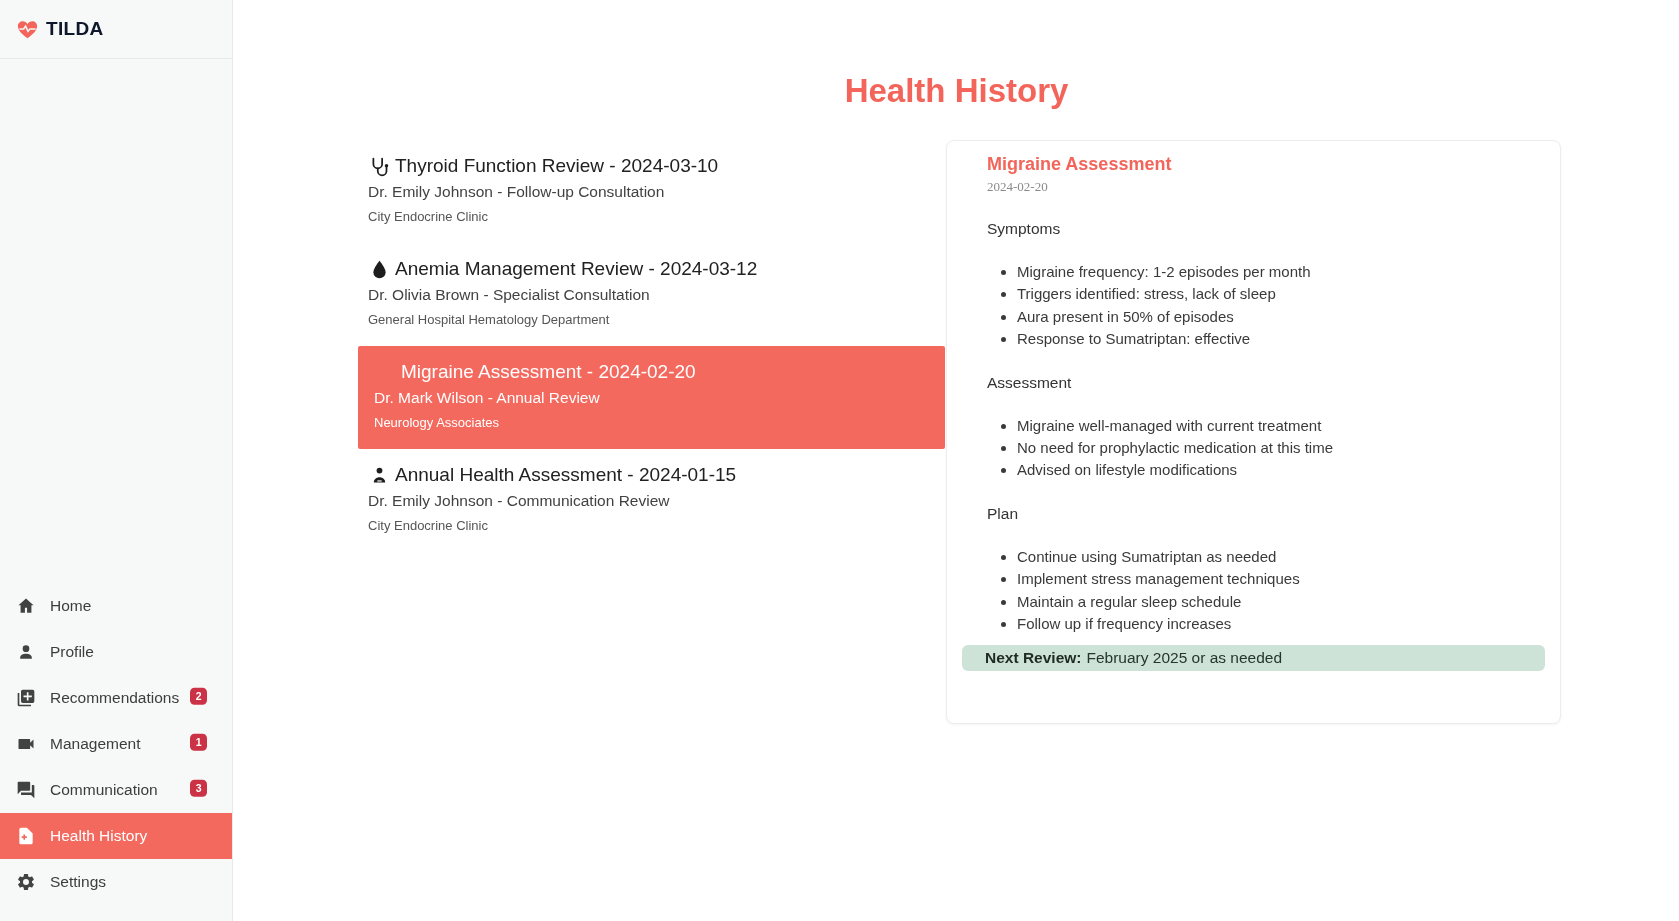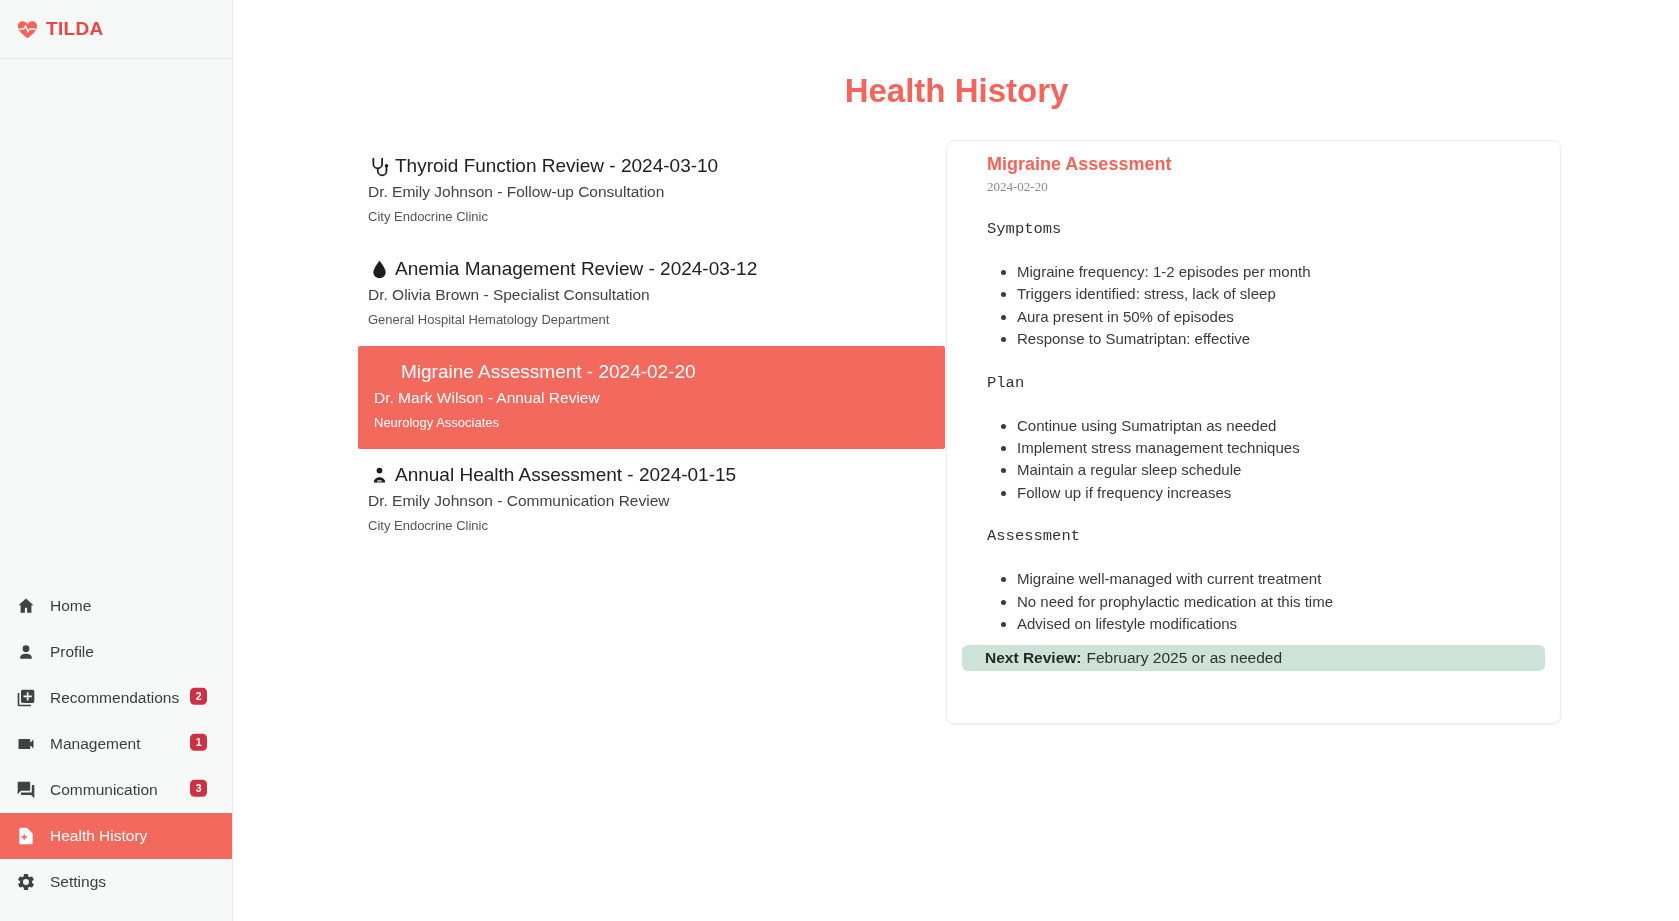--- a/index.html
+++ b/index.html
@@ -15,21 +15,21 @@
   .sidebar {
     position:absolute; left:0; top:0; bottom:0; width:233px;
     background:#f7f8f8; border-right:1px solid #e8e8eb;
   }
   .logo-bar {
     height:59px; border-bottom:1px solid #e9e9ec;
     display:flex; align-items:center; padding-left:16px; gap:7px;
   }
   .logo-heart { width:23px; height:23px; display:flex; }
   .logo-heart svg { width:23px; height:23px; }
-  .logo-text { font-size:19px; font-weight:800; color:#ef4444; letter-spacing:.3px; }
+  .logo-text { font-size:19px; font-weight:800; color:#0f172a; letter-spacing:.3px; }
 
   .nav { position:absolute; top:583px; left:0; right:0; }
   .nav-item {
     height:46px; display:flex; align-items:center;
     padding-left:15px; position:relative;
     color:#3d3d3d; font-size:15.5px; cursor:pointer;
   }
   .nav-icon { width:22px; height:22px; flex:0 0 22px; display:flex; align-items:center; justify-content:center; color:#424242; }
   .nav-icon svg { width:20px; height:20px; }
   .nav-label { margin-left:13px; }
@@ -66,21 +66,21 @@
   
   .detail-card {
     flex:1; background:#fff;
     border:1px solid #ecedf0; border-radius:8px;
     box-shadow:0 1px 3px rgba(0,0,0,.05);
     padding:11px 15px 30px; min-height:584px;
   }
   .detail-title { font-size:18px; font-weight:700; color:#f3655a; line-height:24px; margin:0 0 0 25px; }
   .detail-provider { font-size:15.5px; color:#6d6d6d; line-height:24px; margin:5px 0 0 25px; }
   .detail-date { font-size:13px; color:#8a8a8a; line-height:20px; margin:1px 0 0 25px;font-family:Liberation Serif, serif; }
-  .section-heading { font-size:15.5px; font-weight:400; color:#333333; line-height:22px; margin:21px 0 0 25px;font-family:Liberation Mono, monospace; }
+  .section-heading { font-size:15.5px; font-weight:400; color:#333333; line-height:22px; margin:21px 0 0 25px; }
   .section ul { margin:21px 0 0 25px; padding-left:30px; list-style:disc; }
   .section li { font-size:15px; color:#3a3a3a; line-height:22.4px; }
   .next-review {
     margin-top:10px; background:#cee3d7; border-radius:6px;
     padding:4px 23px; font-size:15.5px; color:#27352c; line-height:18px;
   }
   .nr-label { font-weight:700; color:#1f2a24; }
   .nr-value { margin-left:5px; }
 </style>
 </head>
@@ -229,37 +229,37 @@
         <div class="section-heading">Symptoms</div>
         <ul>
           <li>Migraine frequency: 1-2 episodes per month</li>
           <li>Triggers identified: stress, lack of sleep</li>
           <li>Aura present in 50% of episodes</li>
           <li>Response to Sumatriptan: effective</li>
         </ul>
       </div>
 
       <div class="section">
+        <div class="section-heading">Assessment</div>
+        <ul>
+          <li>Migraine well-managed with current treatment</li>
+          <li>No need for prophylactic medication at this time</li>
+          <li>Advised on lifestyle modifications</li>
+        </ul>
+      </div>
+
+      <div class="section">
         <div class="section-heading">Plan</div>
         <ul>
           <li>Continue using Sumatriptan as needed</li>
           <li>Implement stress management techniques</li>
           <li>Maintain a regular sleep schedule</li>
           <li>Follow up if frequency increases</li>
         </ul>
       </div>
 
-      <div class="section">
-        <div class="section-heading">Assessment</div>
-        <ul>
-          <li>Migraine well-managed with current treatment</li>
-          <li>No need for prophylactic medication at this time</li>
-          <li>Advised on lifestyle modifications</li>
-        </ul>
-      </div>
-
       <div class="next-review">
         <span class="nr-label">Next Review:</span><span class="nr-value">February 2025 or as needed</span>
       </div>
     </section>
 
   </div>
 </main>
 
 </body></html>

